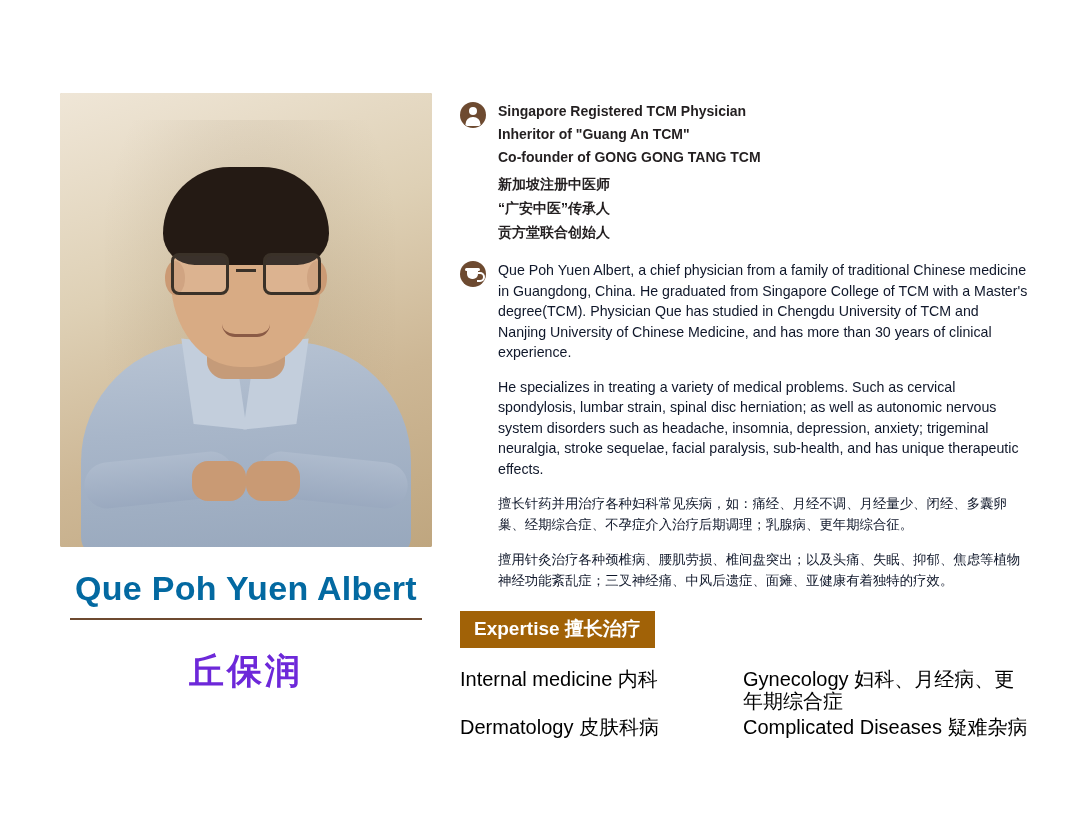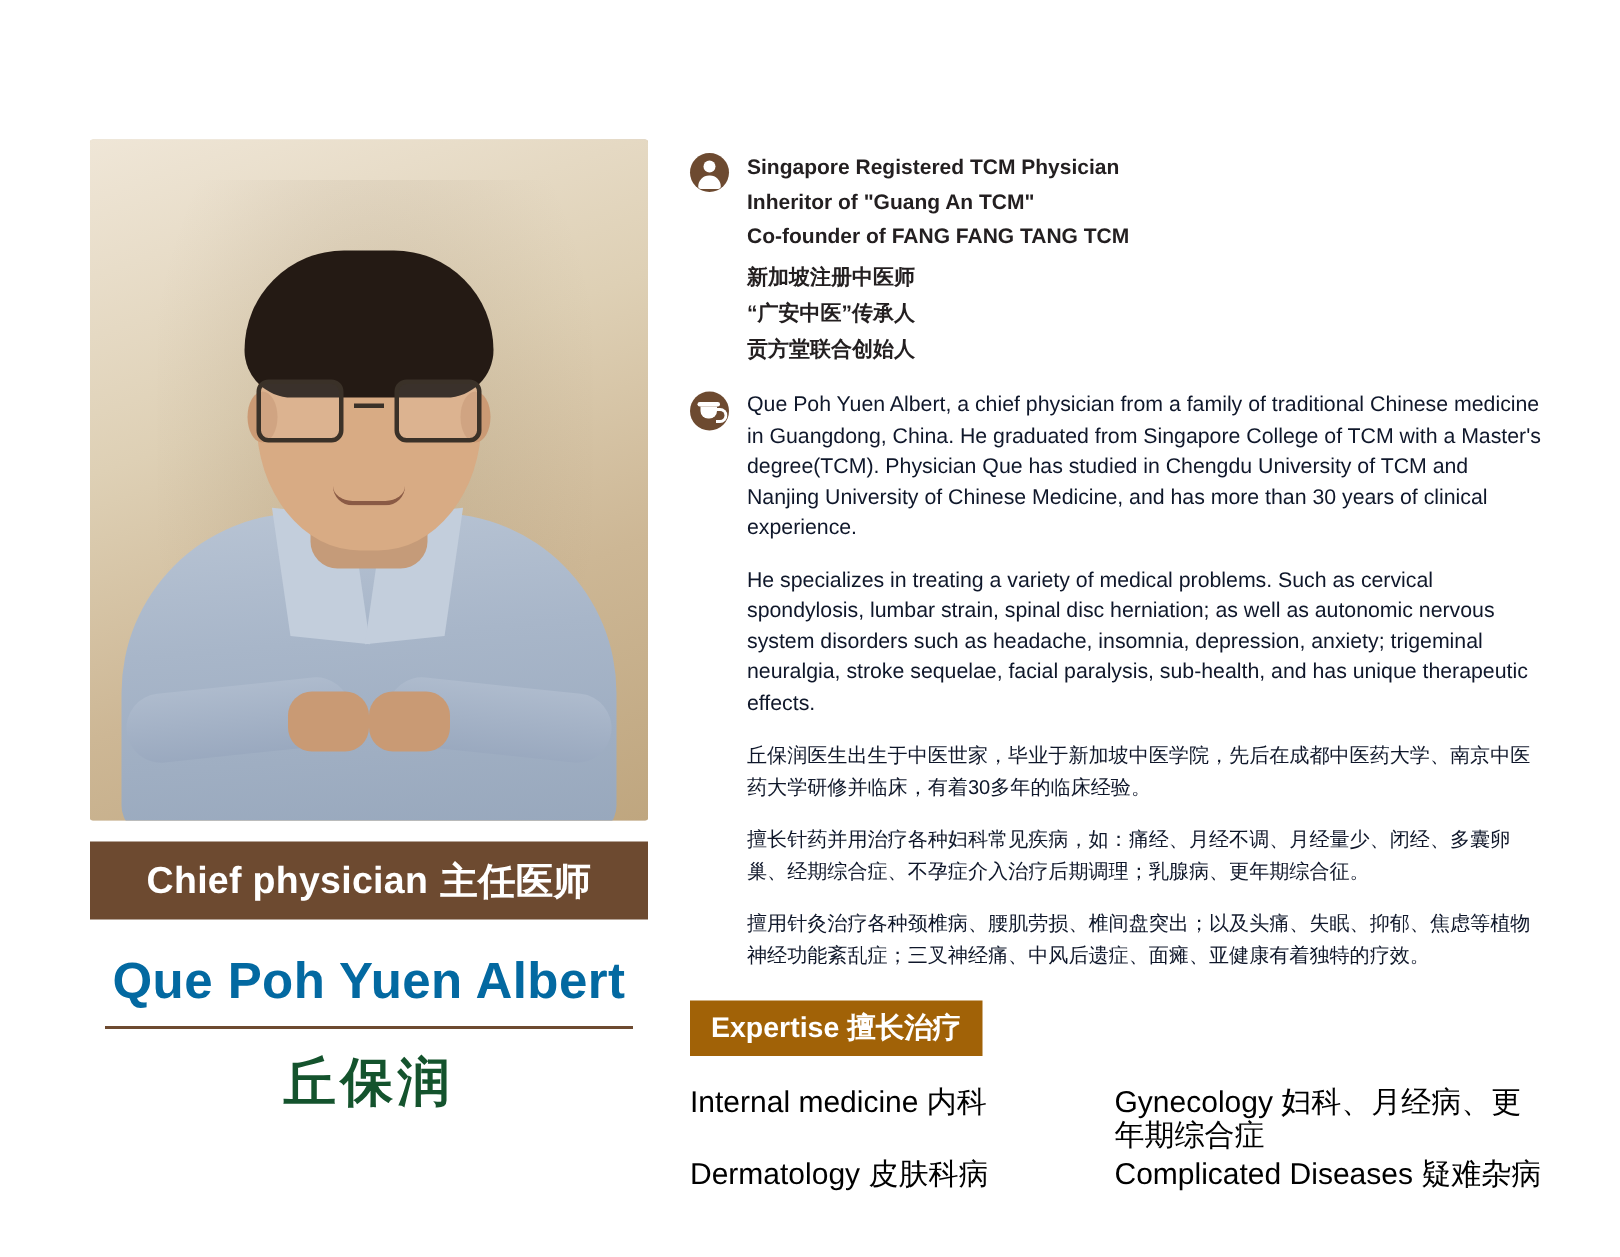--- a/index.html
+++ b/index.html
@@ -158,23 +158,23 @@
     font-weight: bold;
     letter-spacing: 0.3px;
   }
   .name-rule {
     margin: 10px auto 0 auto;
     width: 352px;
     height: 2px;
     background: #6d4a30;
   }
   .name-cn {
-    margin-top: 12px;
+    margin-top: 28px;
     text-align: center;
-    color: #14532d;
+    color: #6d28d9;
     font-size: 35px;
     font-weight: bold;
     letter-spacing: 3px;
   }
 
   
   .right-col {
     position: absolute;
     left: 460px;
     top: 100px;
@@ -297,58 +297,53 @@
       <div class="p-head"></div>
       <div class="p-ear-l"></div>
       <div class="p-ear-r"></div>
       <div class="p-hair"></div>
       <div class="p-glass-l"></div>
       <div class="p-glass-r"></div>
       <div class="p-bridge"></div>
       <div class="p-mouth"></div>
     </div>
 
-    <div class="title-bar">
-      <span class="en">Chief physician</span>
-      <span class="cn">主任医师</span>
-    </div>
 
     <div class="name-en">Que Poh Yuen Albert</div>
     <div class="name-rule"></div>
     <div class="name-cn">丘保润</div>
   </div>
 
   <div class="right-col">
 
     <div class="cred-block">
       <div class="badge-icon">
         <span class="head"></span>
         <span class="body"></span>
       </div>
       <div class="cred-lines">
         <div class="en-line">Singapore Registered TCM Physician</div>
         <div class="en-line">Inheritor of "Guang An TCM"</div>
-        <div class="en-line">Co-founder of FANG FANG TANG TCM</div>
+        <div class="en-line">Co-founder of GONG GONG TANG TCM</div>
         <div class="sp"></div>
         <div class="cn-line">新加坡注册中医师</div>
         <div class="cn-line">“广安中医”传承人</div>
         <div class="cn-line">贡方堂联合创始人</div>
       </div>
     </div>
 
     <div class="bio-wrap">
       <div class="cup-icon">
         <span class="lid"></span>
         <span class="cup"></span>
         <span class="handle"></span>
       </div>
       <div class="bio-text">
         <p>Que Poh Yuen Albert, a chief physician from a family of traditional Chinese medicine in Guangdong, China. He graduated from Singapore College of TCM with a Master's degree(TCM). Physician Que has studied in Chengdu University of TCM and Nanjing University of Chinese Medicine, and has more than 30 years of clinical experience.</p>
         <p>He specializes in treating a variety of medical problems. Such as cervical spondylosis, lumbar strain, spinal disc herniation; as well as autonomic nervous system disorders such as headache, insomnia, depression, anxiety; trigeminal neuralgia, stroke sequelae, facial paralysis, sub-health, and has unique therapeutic effects.</p>
-        <p class="bio-cn">丘保润医生出生于中医世家，毕业于新加坡中医学院，先后在成都中医药大学、南京中医药大学研修并临床，有着30多年的临床经验。</p>
         <p class="bio-cn">擅长针药并用治疗各种妇科常见疾病，如：痛经、月经不调、月经量少、闭经、多囊卵巢、经期综合症、不孕症介入治疗后期调理；乳腺病、更年期综合征。</p>
         <p class="bio-cn">擅用针灸治疗各种颈椎病、腰肌劳损、椎间盘突出；以及头痛、失眠、抑郁、焦虑等植物神经功能紊乱症；三叉神经痛、中风后遗症、面瘫、亚健康有着独特的疗效。</p>
       </div>
     </div>
 
     <div class="expertise-head">
       <span>Expertise</span>
       <span>擅长治疗</span>
     </div>
 

